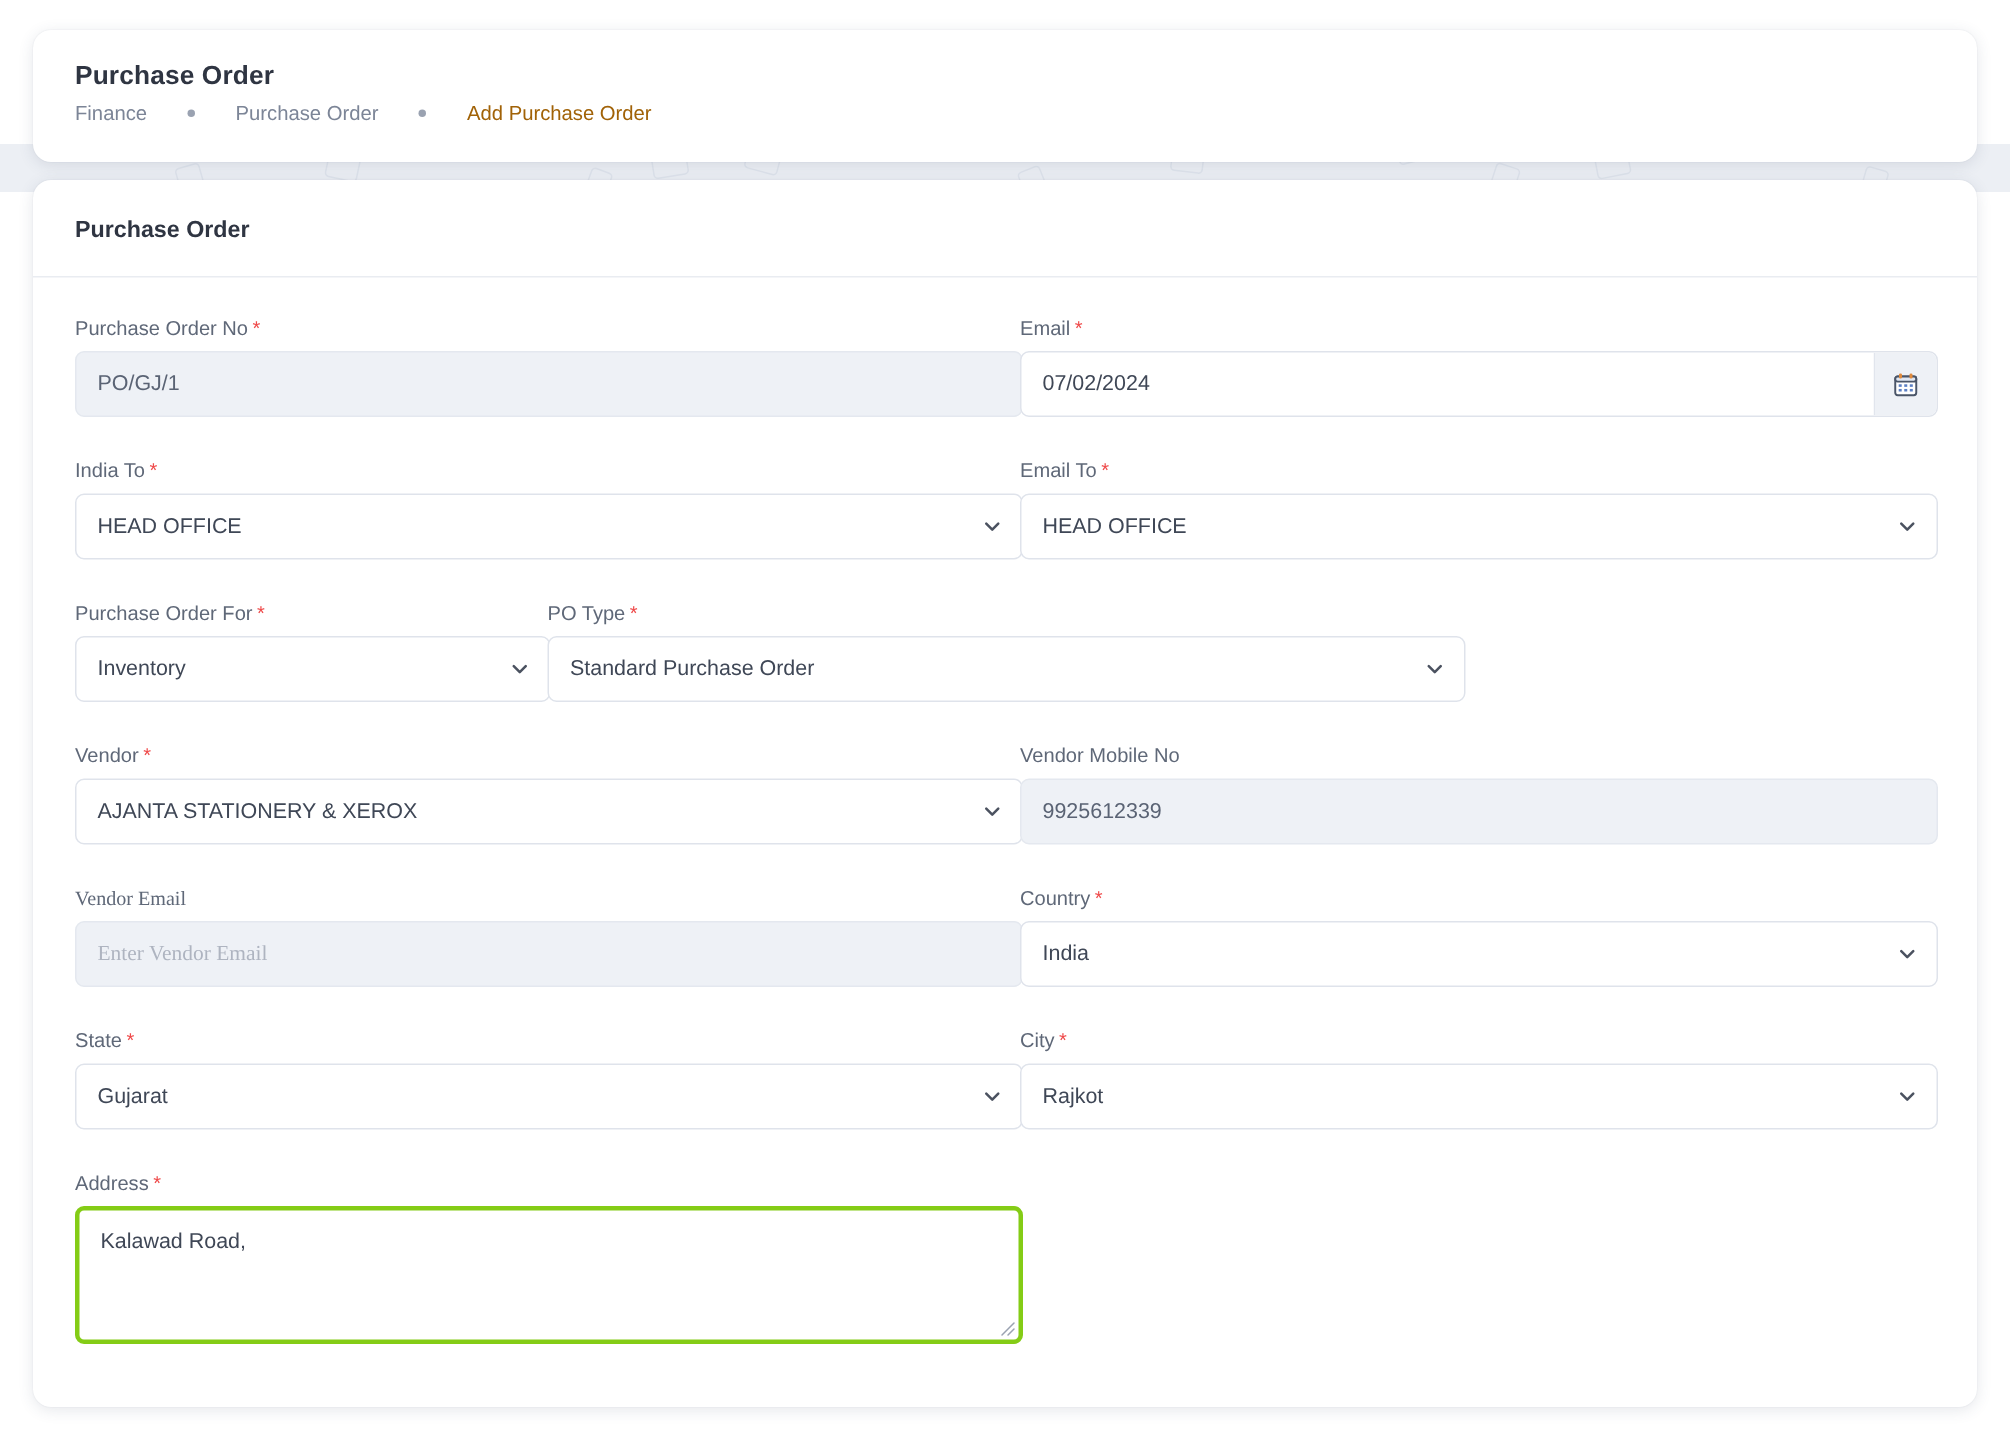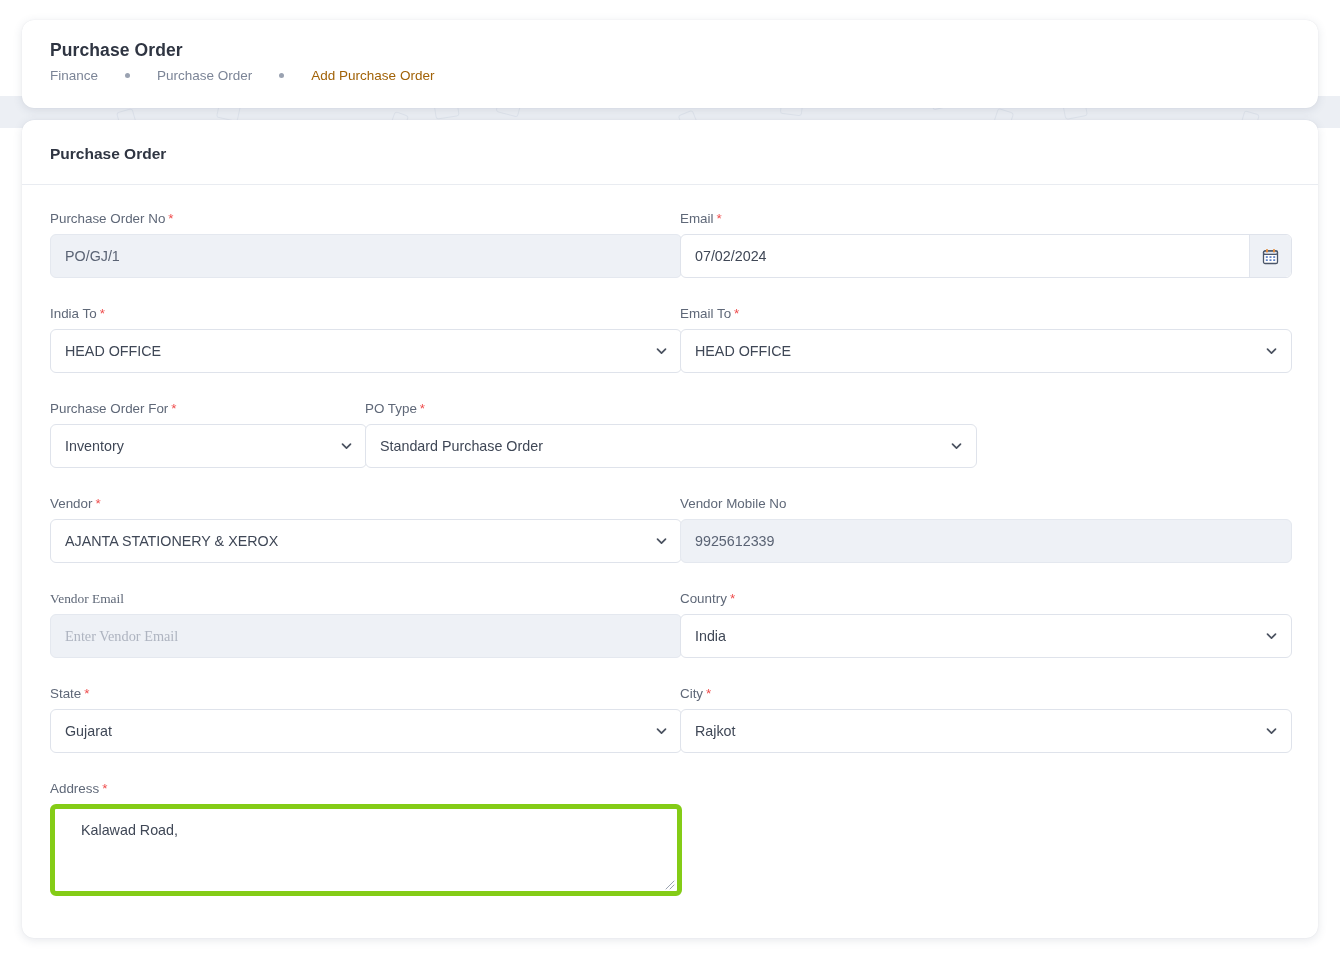--- a/index.html
+++ b/index.html
@@ -108,24 +108,24 @@
     border-left: 1px solid #e1e5ed;
     border-radius: 0 5px 5px 0;
     display: flex; align-items: center; justify-content: center;
     font-size: 16px;
     line-height: 1;
   }
 
   .ta {
     position: relative;
     height: 92px;
-    border: 5px solid #84cc16;
+    border: 3px solid #84cc16;
     border-radius: 6px;
     background: #ffffff;
-    padding: 13px 26px;
+    padding: 13px 14px;
     font-size: 14.3px;
     color: #3f4756;
     overflow: hidden;
   }
   .ta-grip {
     position: absolute; right: 2px; bottom: 2px;
     width: 12px; height: 12px;
   }
 </style>
 </head>

